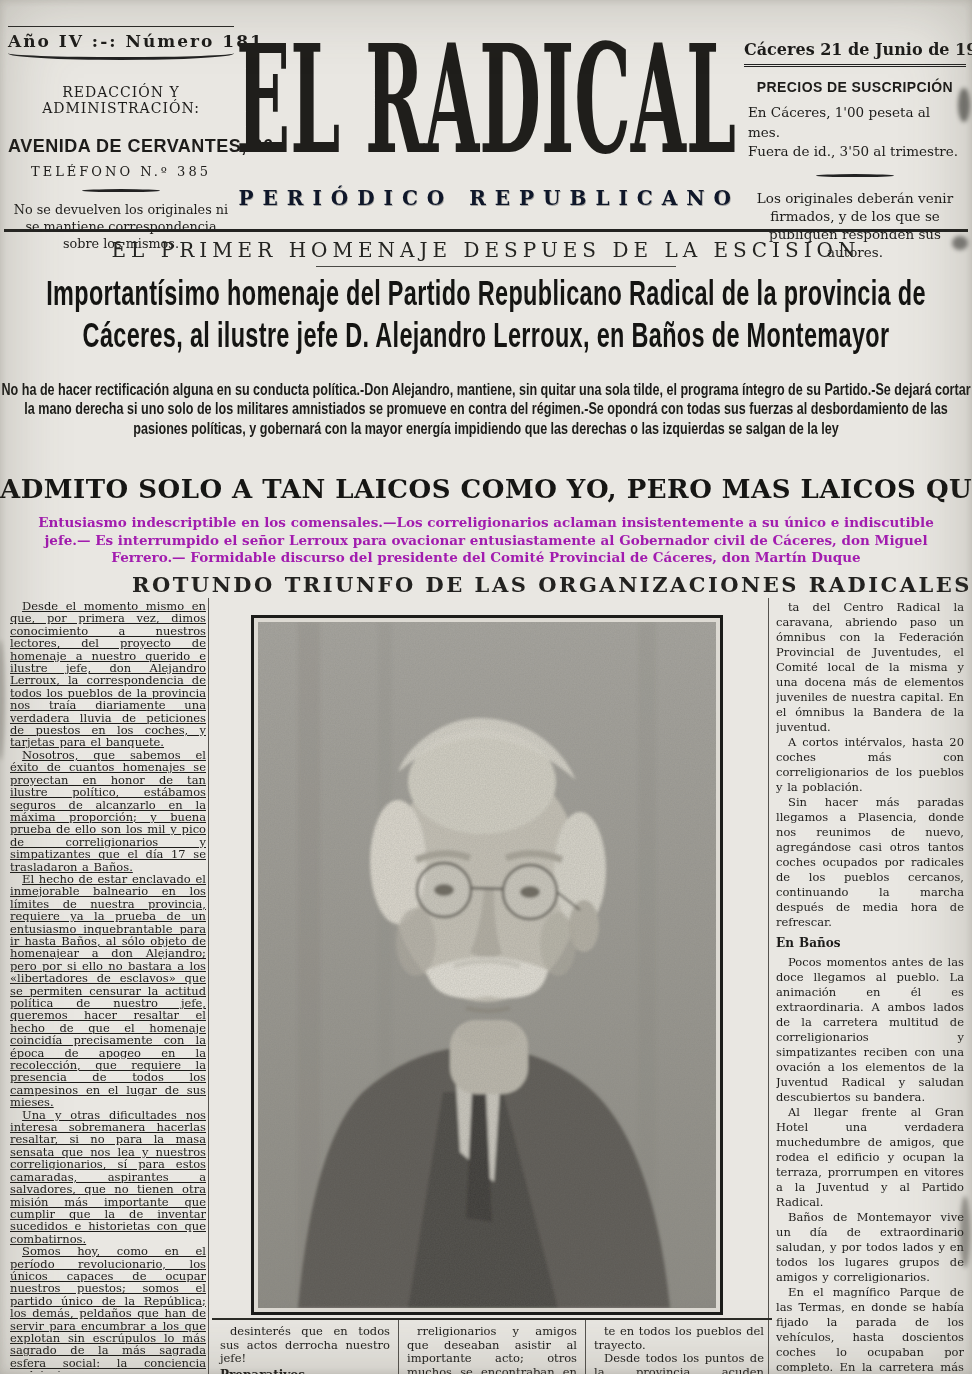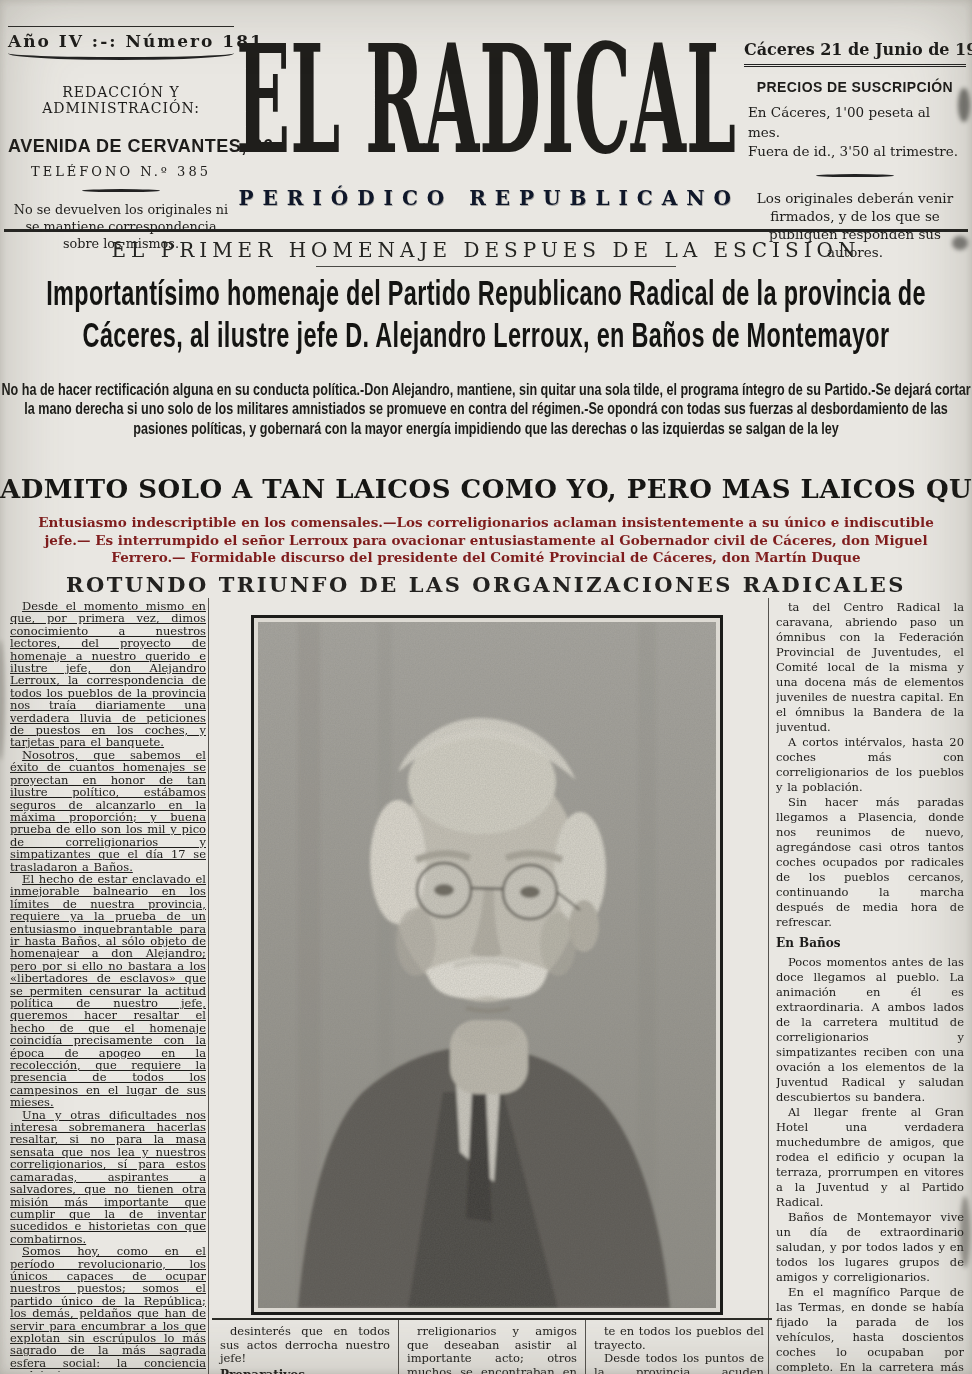--- a/index.html
+++ b/index.html
@@ -50,22 +50,22 @@
     left:-239px;top:272px;width:1450px;transform:scaleX(0.67);transform-origin:center top;
     text-align:center;font-family:"Liberation Sans",sans-serif;font-weight:bold;
     font-size:35px;line-height:1.2;color:#141412;letter-spacing:.5px;
   }
   .deck{
     left:-171px;top:380px;width:1314px;transform:scaleX(0.74);transform-origin:center top;
     text-align:center;font-family:"Liberation Sans",sans-serif;font-weight:bold;
     font-size:17px;line-height:1.14;color:#1b1b18;
   }
   .quote-head{left:0;top:474px;width:972px;text-align:center;font-weight:bold;font-size:26px;letter-spacing:.5px;white-space:nowrap;color:#161614;}
-  .subdeck{left:36px;top:514px;width:900px;text-align:center;font-weight:bold;font-size:13.5px;line-height:1.3;color:#7f1d1d;}
-  .section-head{left:0;top:572px;width:972px;text-align:center;font-weight:bold;font-size:21px;letter-spacing:2.5px;white-space:nowrap;color:#232220;}
+  .subdeck{left:36px;top:514px;width:900px;text-align:center;font-weight:bold;font-size:13.5px;line-height:1.3;color:#a21caf;}
+  .section-head{left:0;top:572px;width:972px;text-align:right;font-weight:bold;font-size:21px;letter-spacing:2.5px;white-space:nowrap;color:#232220;}
 
   
   .bodytext p{margin:0;text-indent:12px;text-align:justify;}
   .col-left{left:10px;top:600px;width:196px;height:772px;overflow:hidden;font-size:11.5px;line-height:12.4px;word-spacing:1px;text-decoration:underline;}
   .v-rule-1{left:208px;top:598px;width:1px;height:776px;background:#55534f;}
   .col-right{left:776px;top:600px;width:188px;height:772px;overflow:hidden;font-size:11.5px;line-height:15px;word-spacing:1px;}
   .v-rule-2{left:768px;top:598px;width:1px;height:776px;background:#55534f;}
   .subhead{font-weight:bold;text-align:left;text-indent:0;margin:6px 0 4px;font-size:12px;}
 
   

